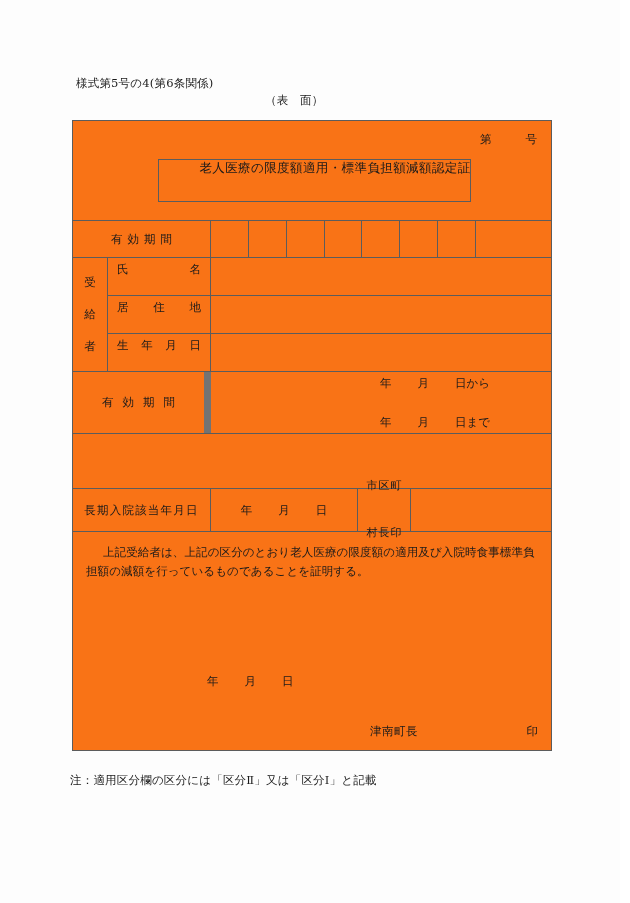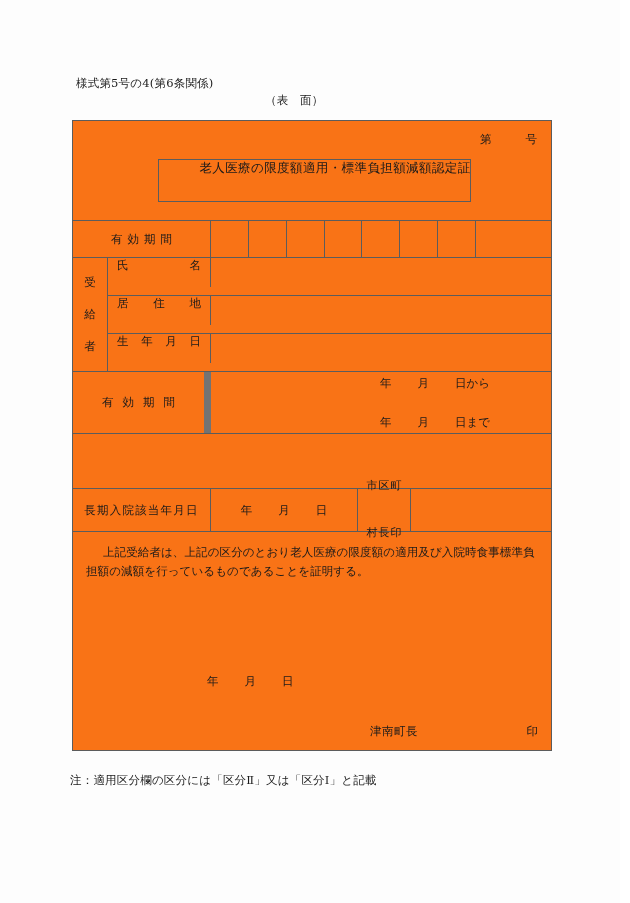--- a/index.html
+++ b/index.html
@@ -129,21 +129,20 @@
     align-items: center;
     justify-content: space-around;
     padding: 9px 0;
     font-size: 11.5px;
   }
   .info-rows { flex: 1 1 auto; }
   .info-row {
     display: flex;
     height: 37px;
     border-bottom: 1px solid #5c5c5c;
-    flex-direction: column;
   }
   .info-row:last-child { border-bottom: none; }
   .info-key {
     width: 103px;
     border-right: 1px solid #5c5c5c;
     box-sizing: border-box;
     display: flex;
     align-items: center;
     padding-left: 9px;
     font-size: 11.5px;

